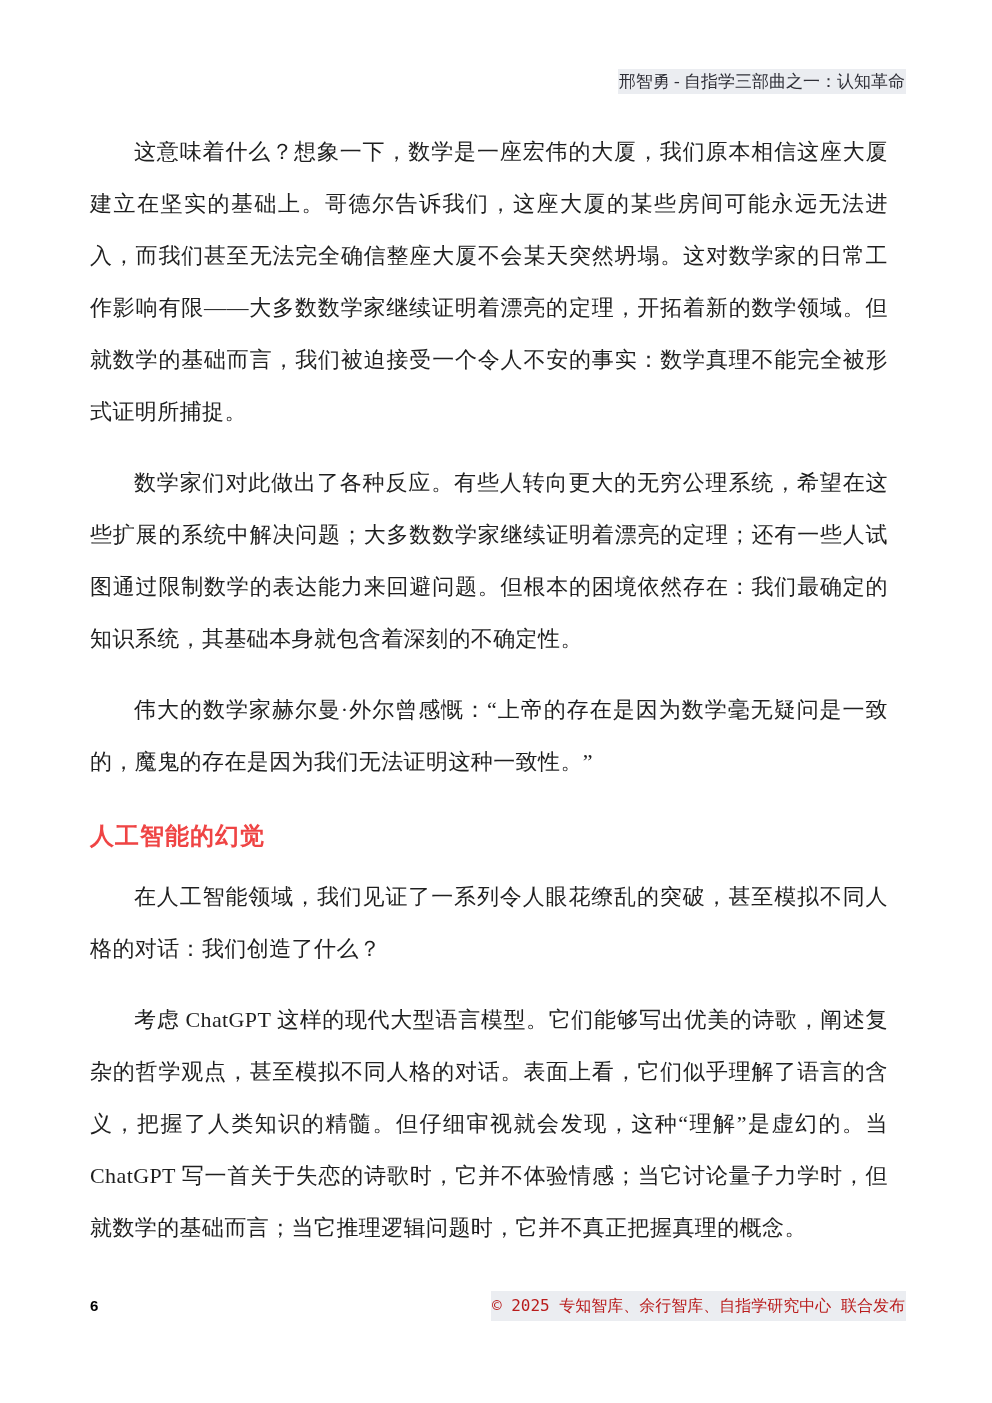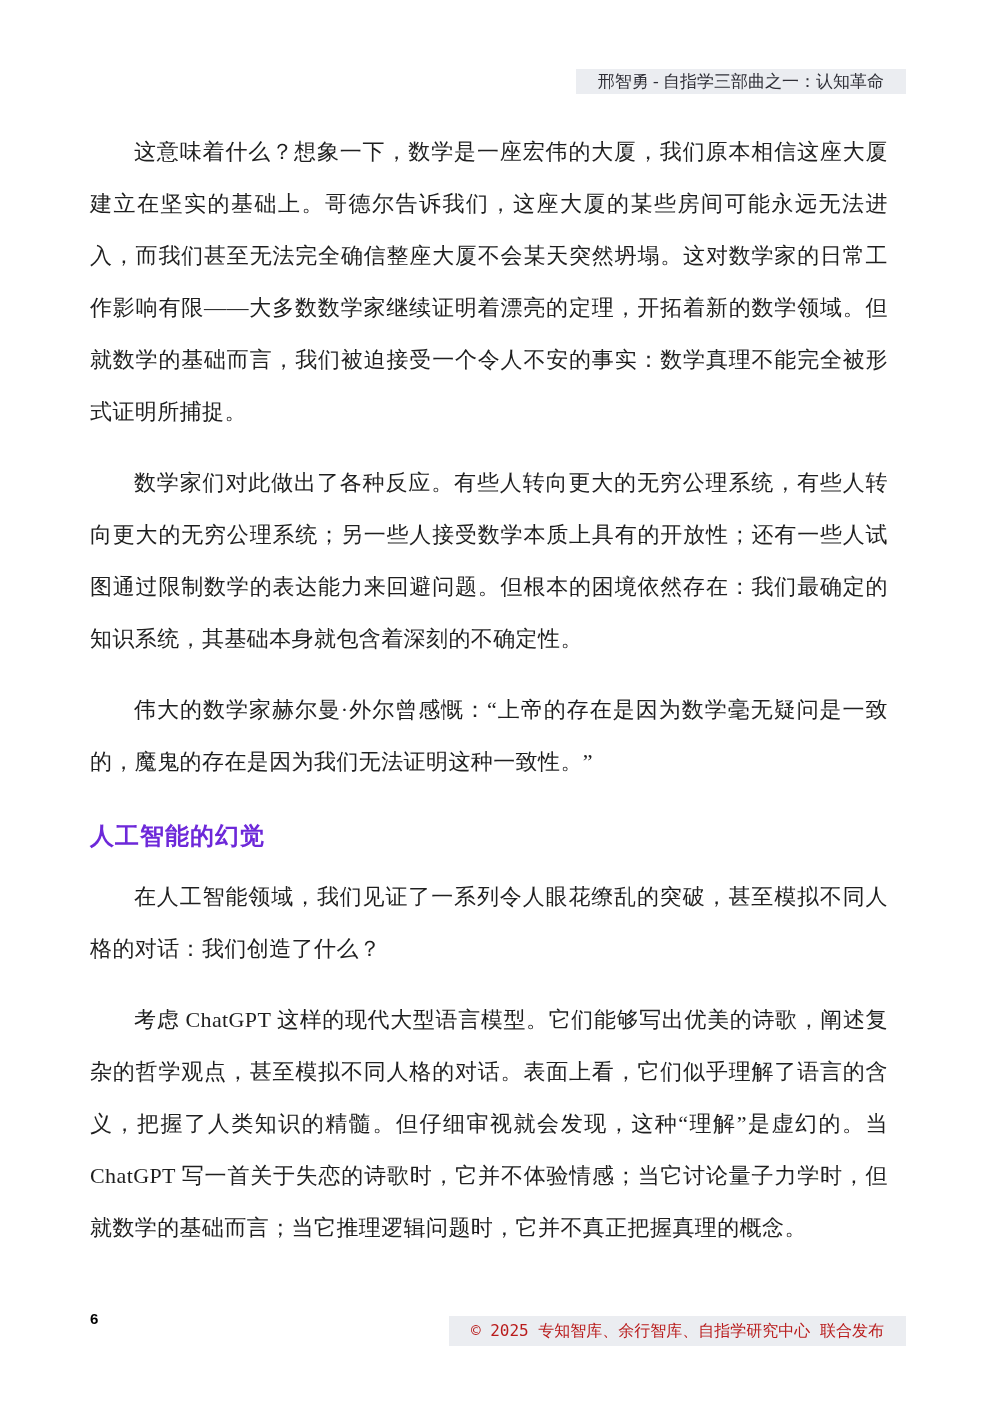--- a/index.html
+++ b/index.html
@@ -17,42 +17,41 @@
     top: 70px;
     left: 90px;
     width: 816px;
     text-align: right;
     font-size: 17px;
     line-height: 24px;
     color: #2e2e36;
   }
   .hl {
     background: #ebedf1;
-    padding: 3px 22px;
-    margin-top: 25px;
+    padding: 3px 1px;
   }
   .content {
     position: absolute;
     top: 126px;
     left: 90px;
     width: 816px;
     font-size: 22px;
     line-height: 52px;
     text-align: justify;
     letter-spacing: 0.4px;
   }
   .content p {
     margin: 0 18px 19px 0;
     text-indent: 2em;
   }
   .content h2 {
     font-family: "Liberation Sans", sans-serif;
     font-size: 24px;
     font-weight: bold;
-    color: #6d28d9;
+    color: #ef4444;
     line-height: 40px;
     margin: 28px 0 15px 0;
     text-indent: 0;
     letter-spacing: 1px;
   }
   .footer {
     position: absolute;
     top: 1291px;
     left: 90px;
     width: 816px;
@@ -78,21 +77,21 @@
 <body>
 
 <div class="page">
 
   <div class="header">
     <span class="hl">邢智勇 - 自指学三部曲之一：认知革命</span>
   </div>
 
   <div class="content">
     <p>这意味着什么？想象一下，数学是一座宏伟的大厦，我们原本相信这座大厦建立在坚实的基础上。哥德尔告诉我们，这座大厦的某些房间可能永远无法进入，而我们甚至无法完全确信整座大厦不会某天突然坍塌。这对数学家的日常工作影响有限——大多数数学家继续证明着漂亮的定理，开拓着新的数学领域。但就数学的基础而言，我们被迫接受一个令人不安的事实：数学真理不能完全被形式证明所捕捉。</p>
-    <p>数学家们对此做出了各种反应。有些人转向更大的无穷公理系统，有些人转向更大的无穷公理系统；另一些人接受数学本质上具有的开放性；还有一些人试图通过限制数学的表达能力来回避问题。但根本的困境依然存在：我们最确定的知识系统，其基础本身就包含着深刻的不确定性。</p>
+    <p>数学家们对此做出了各种反应。有些人转向更大的无穷公理系统，希望在这些扩展的系统中解决问题；大多数数学家继续证明着漂亮的定理；还有一些人试图通过限制数学的表达能力来回避问题。但根本的困境依然存在：我们最确定的知识系统，其基础本身就包含着深刻的不确定性。</p>
     <p>伟大的数学家赫尔曼·外尔曾感慨：“上帝的存在是因为数学毫无疑问是一致的，魔鬼的存在是因为我们无法证明这种一致性。”</p>
     <h2>人工智能的幻觉</h2>
     <p>在人工智能领域，我们见证了一系列令人眼花缭乱的突破，甚至模拟不同人格的对话：我们创造了什么？</p>
     <p>考虑 ChatGPT 这样的现代大型语言模型。它们能够写出优美的诗歌，阐述复杂的哲学观点，甚至模拟不同人格的对话。表面上看，它们似乎理解了语言的含义，把握了人类知识的精髓。但仔细审视就会发现，这种“理解”是虚幻的。当 ChatGPT 写一首关于失恋的诗歌时，它并不体验情感；当它讨论量子力学时，但就数学的基础而言；当它推理逻辑问题时，它并不真正把握真理的概念。</p>
   </div>
 
   <div class="footer">
     <span class="page-number">6</span>
     <span class="hl copyright">© 2025 专知智库、余行智库、自指学研究中心 联合发布</span>
   </div>

